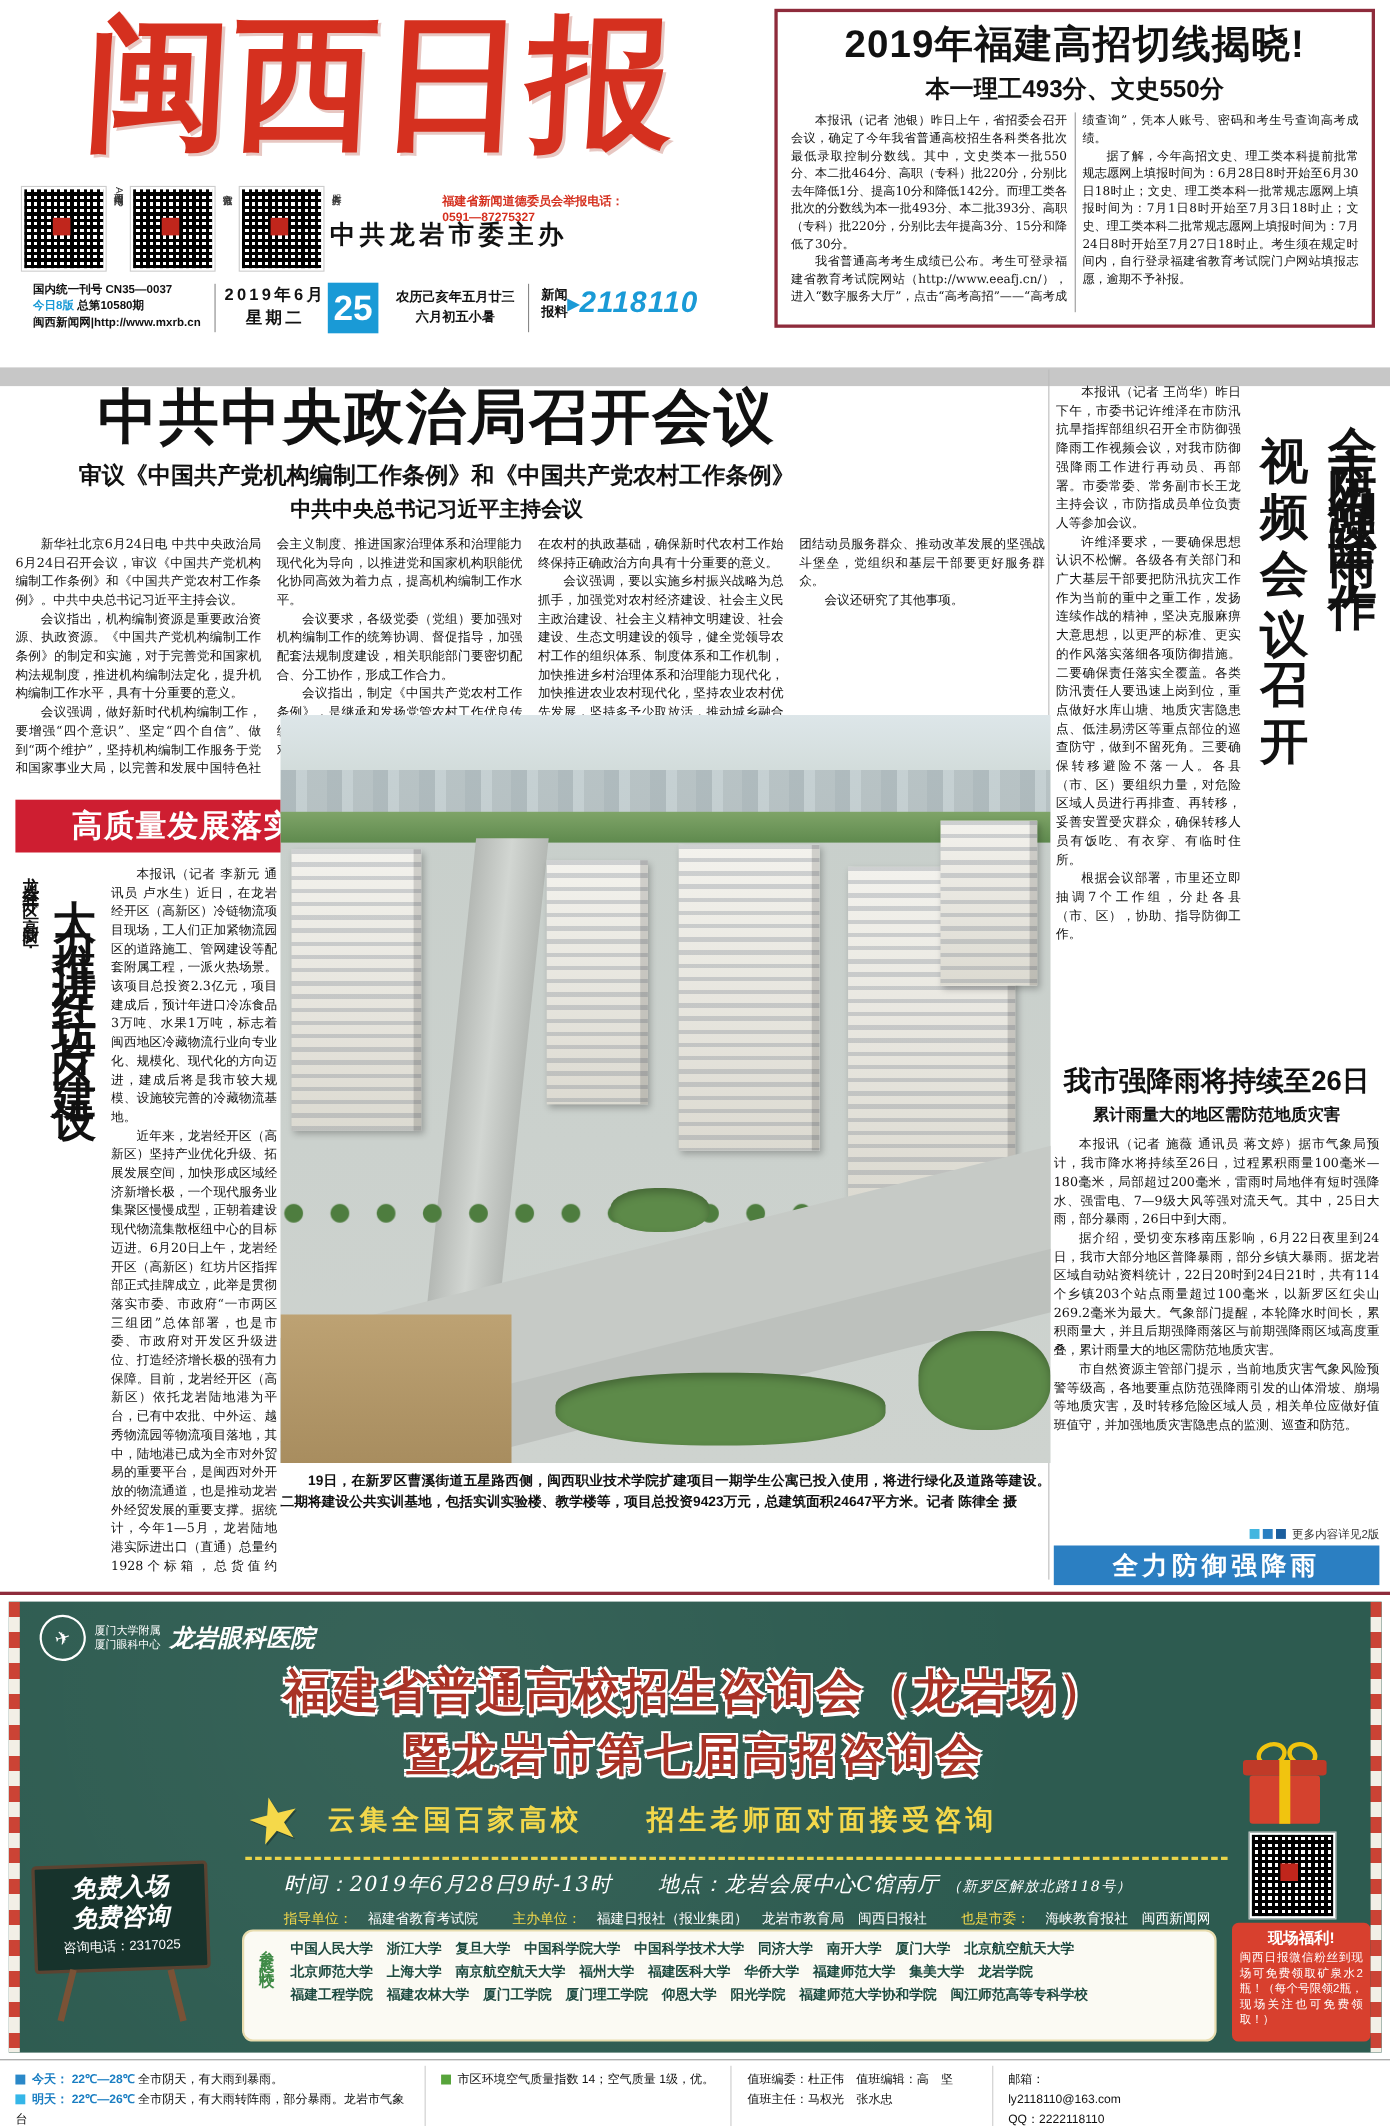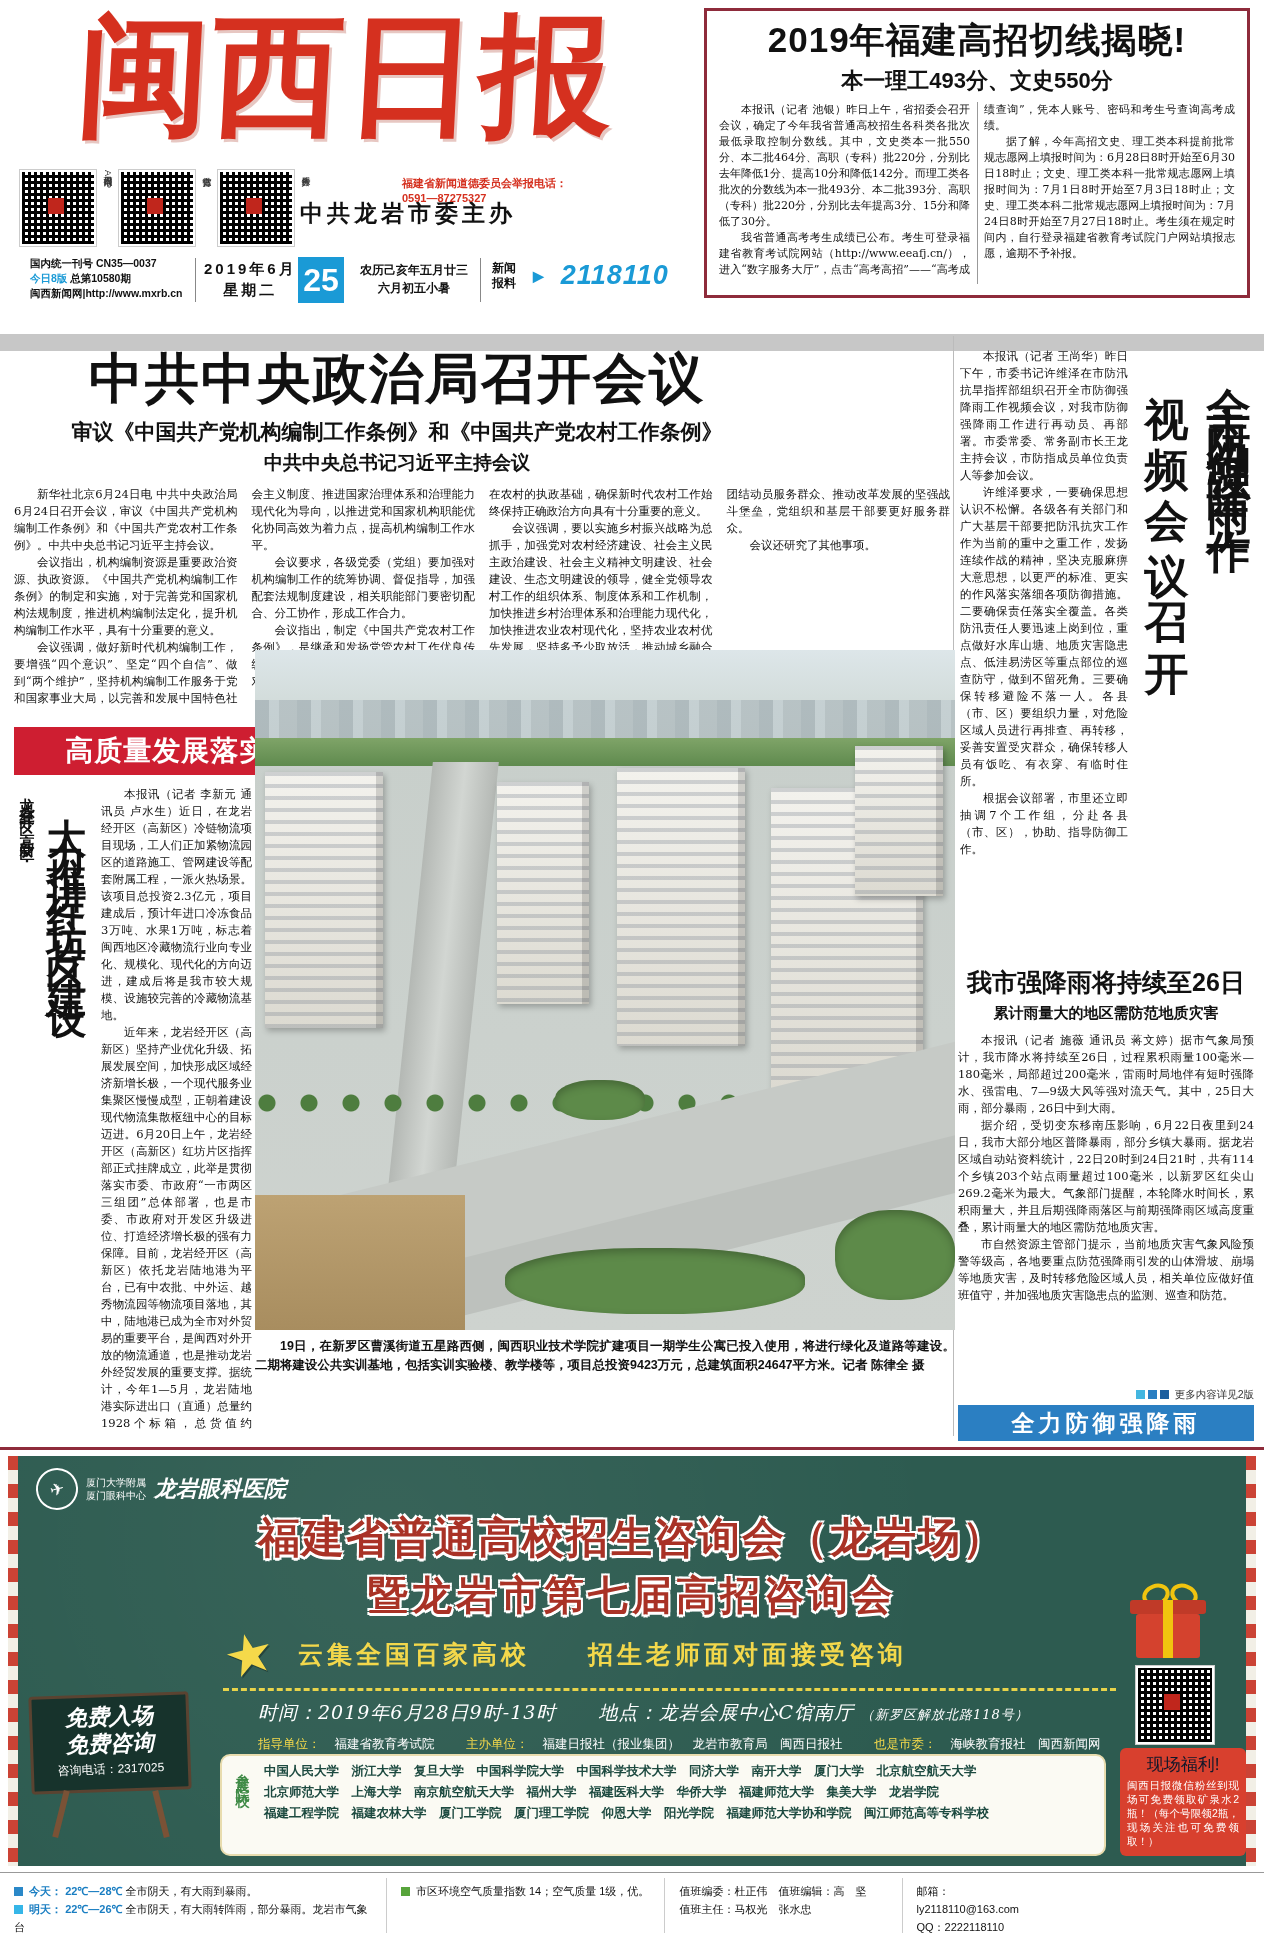--- a/index.html
+++ b/index.html
@@ -32,21 +32,21 @@
 
   
   .dl{top:256px;font-weight:bold;}
   .dl-g1{left:30px;width:160px;font-size:10.5px;line-height:15px;}
   .dl-blue{color:#1a9ad6;}
   .dl-sep{top:258px;width:1px;height:44px;background:#888;}
   .dl-date{left:204px;top:258px;text-align:center;font-size:15px;line-height:21px;letter-spacing:3px;}
   .dl-day{left:298px;top:257px;width:46px;height:46px;background:#1a9ad6;color:#fff;
     font-size:32px;font-weight:900;display:flex;align-items:center;justify-content:center;}
   .dl-lunar{left:358px;top:261px;width:112px;font-size:12px;line-height:18px;text-align:center;}
-  .dl-hot{left:492px;top:260px;display:flex;align-items:center;gap:17px;}
+  .dl-hot{left:492px;top:260px;display:flex;align-items:center;gap:0;}
   .dl-hot .lbl{font-size:12px;line-height:15px;}
   .dl-hot .arr{color:#1a9ad6;font-size:14px;}
   .dl-hot .num{color:#1a9ad6;font-size:27px;font-weight:700;font-style:italic;letter-spacing:1px;}
 
   .grayband{left:0;top:334px;width:1264px;height:17px;background:#c7c7c7;}
 
   
   .ma-head{left:14px;top:343px;width:766px;text-align:center;font-size:54px;font-weight:900;letter-spacing:2px;}
   .ma-sub{left:14px;top:418px;width:766px;text-align:center;font-size:21px;font-weight:bold;}
   .ma-sub2{left:14px;top:450px;width:766px;text-align:center;font-size:19px;font-weight:bold;}
@@ -162,21 +162,21 @@
   .gift{position:absolute;left:1122px;top:126px;width:76px;height:78px;}
   .gift .lid{position:absolute;left:0;top:18px;width:76px;height:14px;background:#c03a28;border-radius:3px;}
   .gift .box{position:absolute;left:6px;top:32px;width:64px;height:44px;background:#d4422e;border-radius:3px;}
   .gift .ribbon{position:absolute;left:33px;top:18px;width:10px;height:58px;background:#f1c40f;}
   .gift .bowl,.gift .bowr{position:absolute;top:2px;width:20px;height:14px;border:4px solid #f1c40f;border-radius:50%;}
   .gift .bowl{left:12px;transform:rotate(-20deg);}
   .gift .bowr{left:40px;transform:rotate(20deg);}
   .ad-qr{position:absolute;left:1128px;top:210px;width:74px;height:74px;}
   .promo{position:absolute;left:1112px;top:292px;width:126px;height:108px;background:#d8402e;
     border-radius:6px;padding:5px 7px;box-sizing:border-box;text-align:center;}
-  .promo .pt{color:#0f172a;font-size:17px;font-weight:400;}
+  .promo .pt{color:#ffffff;font-size:14px;font-weight:700;}
   .promo .px{color:#fff;font-size:10.5px;line-height:14px;text-align:justify;margin-top:2px;}
 
   
   .ft-line{left:0;top:1872px;width:1264px;height:1px;background:#999;}
   .footer{left:0;top:1878px;width:1044px;height:55px;display:flex;font-size:11px;line-height:18px;}
   .ft-g{padding:4px 14px;border-right:1px solid #ccc;}
   .ft-g:last-child{border-right:none;}
   .ft-blue{color:#1a7ec2;font-weight:bold;}
   .ft-temp{color:#1a7ec2;font-weight:bold;}
 </style>

